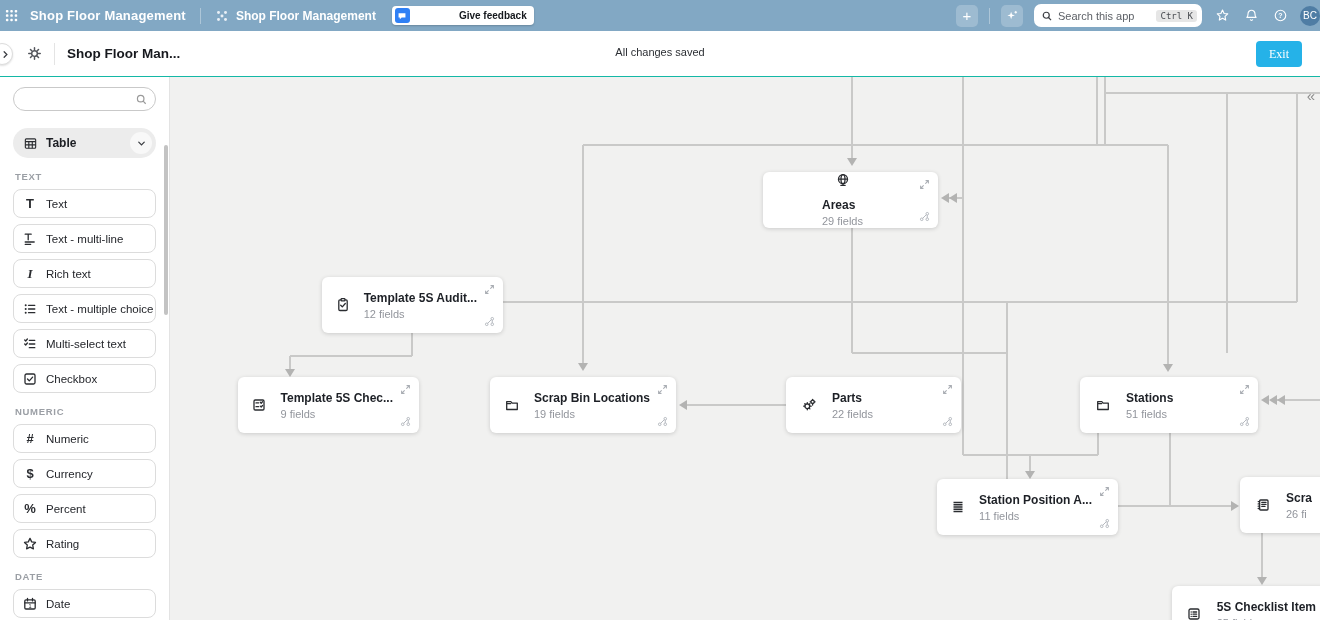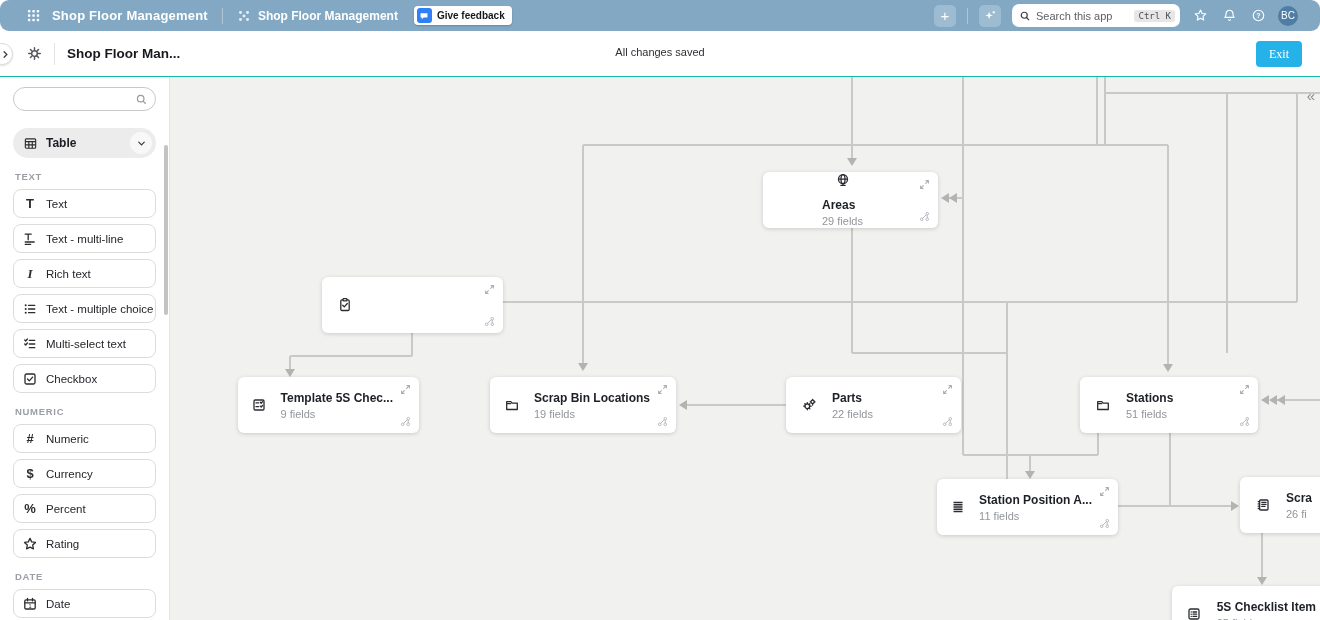--- a/index.html
+++ b/index.html
@@ -1,26 +1,26 @@
 <!DOCTYPE html>
 <html><head>
 <meta charset="utf-8">
 <style>
   * { margin:0; padding:0; box-sizing:border-box; }
   html,body { width:1320px; height:620px; overflow:hidden; font-family:"Liberation Sans", sans-serif; background:#fff; }
 
   
-  .topbar { position:absolute; left:0; top:0; width:1320px; height:31px; background:#82a8c4; display:flex; align-items:center; padding:0 22px; z-index:30;border-radius:9px; }
+  .topbar { position:absolute; left:0; top:0; width:1320px; height:31px; background:#82a8c4; display:flex; align-items:center; padding:0 0; z-index:30; }
   .tb-grid { width:22px; height:22px; display:flex; align-items:center; justify-content:center; border-radius:4px; cursor:pointer; }
   .tb-apptitle { color:#fff; font-size:13px; font-weight:700; margin:0 14px 0 8px; letter-spacing:.2px; }
   .tb-sep { width:1px; height:16px; background:rgba(255,255,255,.35); margin-right:14px; }
   .tb-tab { display:flex; align-items:center; gap:7px; color:#fff; font-size:12px; font-weight:700; cursor:pointer; }
   .fb-pill { display:flex; align-items:center; gap:5px; background:#fff; border-radius:4px; padding:2px 7px 2px 3px; margin-left:16px; box-shadow:0 1px 2px rgba(0,0,0,.2); cursor:pointer; }
   .fb-ic { width:15px; height:15px; background:#2f80f5; border-radius:3px; display:flex; align-items:center; justify-content:center; }
-  .fb-label { font-size:10px; font-weight:700; color:#15181d; }
+  .fb-label { font-size:10px; font-weight:700; color:#15181d;margin-left:44px; }
   .tb-right { margin-left:auto; display:flex; align-items:center; gap:11px; }
   .tb-btn { width:22px; height:22px; border-radius:5px; background:rgba(255,255,255,.22); display:flex; align-items:center; justify-content:center; color:#fff; font-size:15px; cursor:pointer; border:none; }
   .tb-vdiv { width:1px; height:16px; background:rgba(255,255,255,.35); }
   .tb-search { width:168px; height:23px; background:#fff; border-radius:7px; display:flex; align-items:center; padding:0 5px 0 7px; gap:5px; cursor:text; }
   .tb-search-text { font-size:11px; color:#5d6167; flex:1; }
   .tb-kbd { font-family:"DejaVu Sans Mono", monospace; font-size:9px; color:#4a4d52; background:#e6e6e6; border-radius:3px; padding:1px 4px; }
   .tb-ico { width:18px; height:18px; display:flex; align-items:center; justify-content:center; cursor:pointer; }
   .tb-avatar { width:20px; height:20px; border-radius:50%; background:#4f7da4; color:#fff; font-size:10px; font-weight:400; display:flex; align-items:center; justify-content:center; cursor:pointer; }
 
   
@@ -356,20 +356,24 @@
       <div class="node" style="left: 152px; top: 200px; width: 181px;">
         <span class="nd-ic">
           <span class="icon ">
             <svg width="16" height="16" viewBox="0 0 16 16" fill="none" stroke="#2a2c30" stroke-width="1.3" stroke-linecap="round" stroke-linejoin="round">
               <rect x="3.8" y="2.8" width="8.4" height="10.7" rx="1.2"></rect>
               <rect x="6.1" y="1.7" width="3.8" height="2.2" rx="0.6" fill="#fff"></rect>
               <path d="M5.7 8.3l1.6 1.6 3-3.4"></path>
             </svg>
           </span>
         </span>
+        <div>
+          <div class="nd-title">Template 5S Audit...</div>
+          <div class="nd-fields">12 fields</div>
+        </div>
         <span class="nd-expand">
           <svg width="13" height="13" viewBox="0 0 16 16" fill="none" stroke="#a9adb3" stroke-width="1.3" stroke-linecap="round">
             <path d="M9.8 3.2h3v3M12.8 3.2L9.4 6.6M6.2 12.8h-3v-3M3.2 12.8l3.4-3.4"></path>
           </svg>
         </span>
         <span class="nd-rel">
           <svg width="13" height="13" viewBox="0 0 16 16" fill="none" stroke="#b4b8be" stroke-width="1.2">
             <circle cx="11.4" cy="4.6" r="1.6"></circle>
             <circle cx="4.6" cy="11.4" r="1.6"></circle>
             <circle cx="11.4" cy="11.4" r="1.6"></circle>

